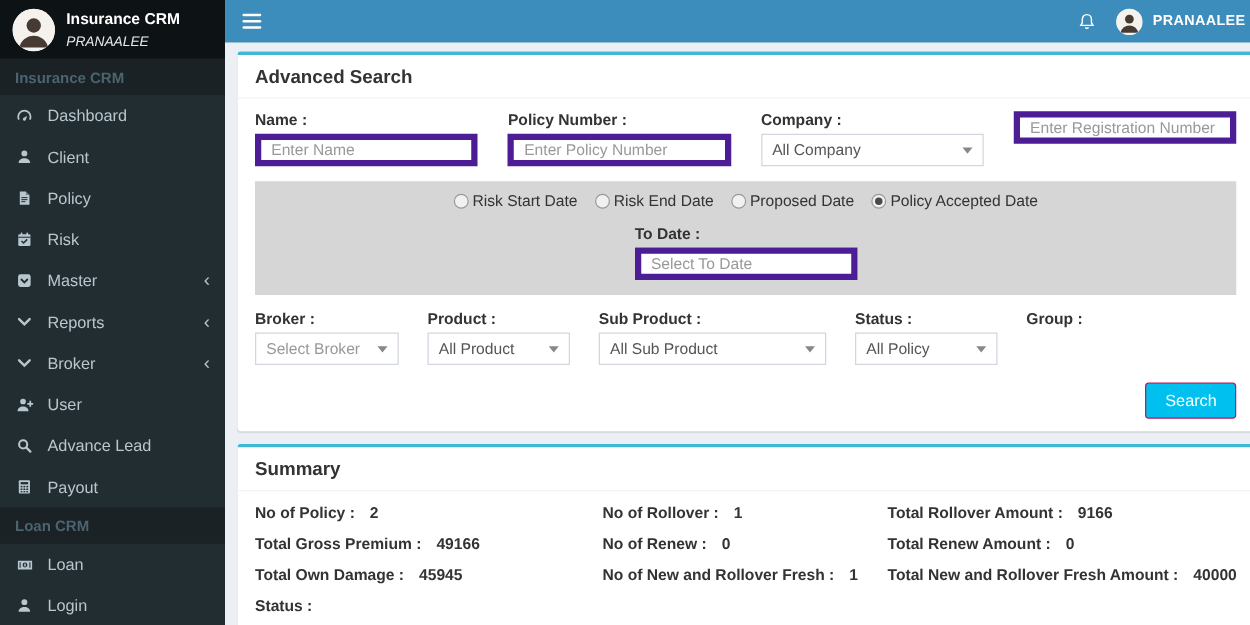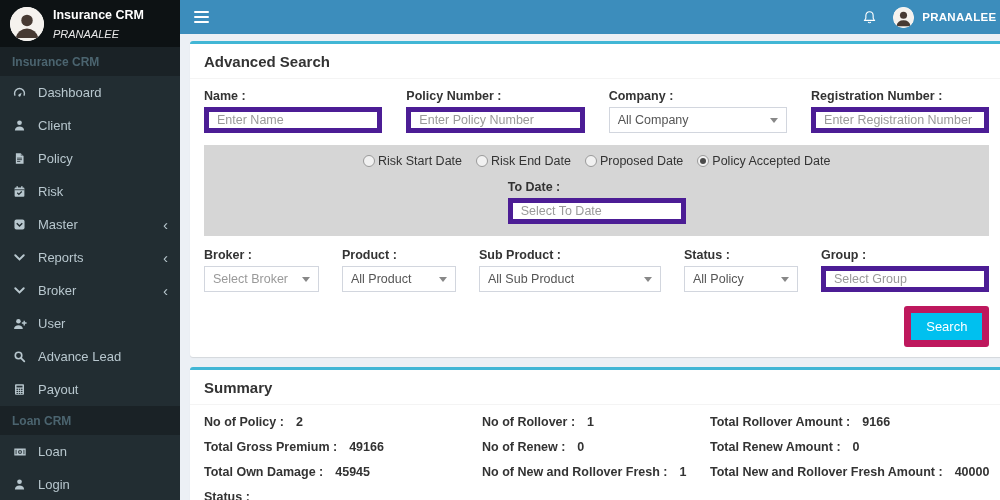--- a/index.html
+++ b/index.html
@@ -46,21 +46,21 @@
 
   .gray-band { background:#d6d6d6; margin-top:12px; padding:9px 0 12px; }
   .radio-row { display:flex; justify-content:center; align-items:center; gap:14px; }
   .radio-item { display:flex; align-items:center; gap:3px; font-size:12.5px; color:#333; cursor:pointer; }
   .radio-dot { width:12px; height:12px; border:1px solid #9a9a9a; border-radius:50%; background:#f1f1f1; position:relative; flex-shrink:0; }
   .radio-dot.checked::after { content:''; position:absolute; left:2px; top:2px; right:2px; bottom:2px; background:#4a4a4a; border-radius:50%; }
   .date-row { display:flex; justify-content:center; gap:22px; margin-top:12px; }
   .date-field { width:178px; }
 
   .search-row { display:flex; justify-content:flex-end; margin-top:14px; }
-  .btn-search { background:#00c0ef; border:7px solid #be185d; color:#fff; font-size:13px; padding:6px 15px; border-radius:3px; cursor:pointer; font-family:inherit; }
+  .btn-search { background:#00c0ef; border:1px solid #be185d; color:#fff; font-size:13px; padding:6px 15px; border-radius:3px; cursor:pointer; font-family:inherit; }
 
   .sum-grid { display:grid; grid-template-columns:278px 228px 1fr; align-items:start; }
   .sum-col { display:flex; flex-direction:column; }
   .sum-row { margin-bottom:11px; font-size:12.5px; font-weight:bold; color:#333; white-space:nowrap; }
   .sum-value { margin-left:12px; }
 
   svg { display:block; }
 </style>
 </head>
 <body>
@@ -273,21 +273,20 @@
               <input class="input" placeholder="Enter Policy Number" style="">
             </div>
             <div class="field">
               <label class="f-label">Company :</label>
               <div class="select">
                 <span>All Company</span>
                 <span class="caret"></span>
               </div>
             </div>
             <div class="field">
-              <label class="f-label">Registration Number :</label>
               <input class="input" placeholder="Enter Registration Number" style="">
             </div>
           </div>
 
           <div class="gray-band">
             <div class="radio-row">
               <label class="radio-item">
                 <span class="radio-dot"></span>
                 <span>Risk Start Date</span>
               </label>
@@ -336,21 +335,20 @@
             </div>
             <div class="field">
               <label class="f-label">Status :</label>
               <div class="select">
                 <span>All Policy</span>
                 <span class="caret"></span>
               </div>
             </div>
             <div class="field">
               <label class="f-label">Group :</label>
-              <input class="input" placeholder="Select Group" style="">
             </div>
           </div>
 
           <div class="search-row">
             <button class="btn-search">Search</button>
           </div>
 
         </div>
       </section>
 

